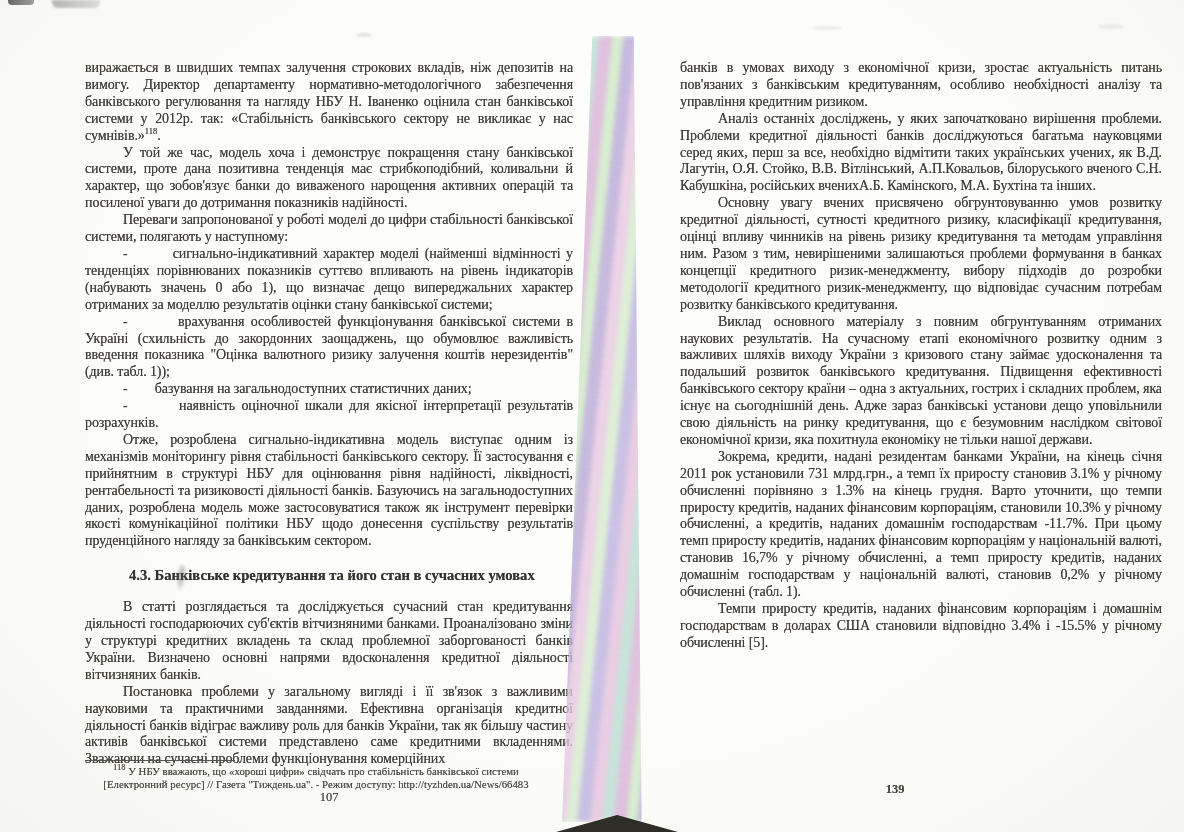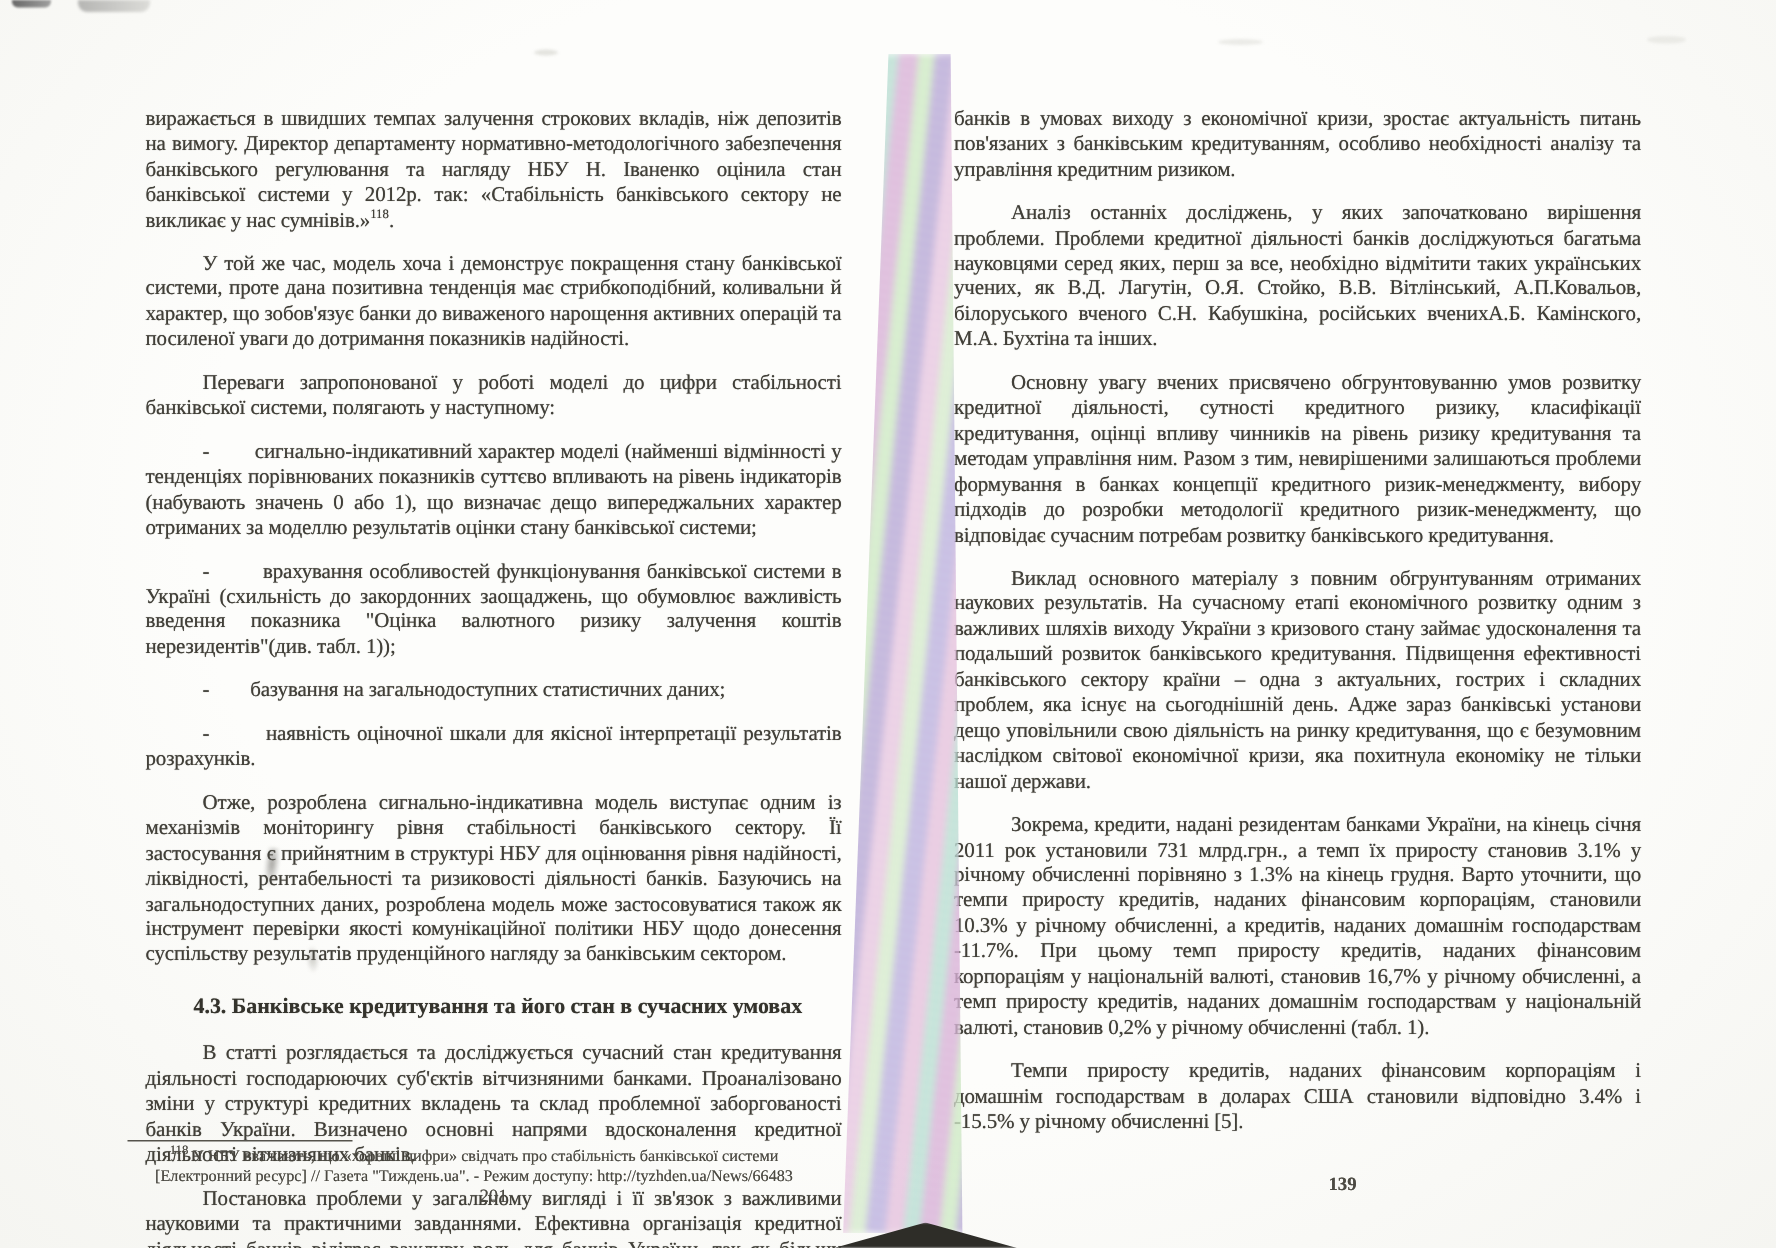--- a/index.html
+++ b/index.html
@@ -5,22 +5,22 @@
   html,body{margin:0;padding:0;}
   body{
     width:1184px;height:832px;position:relative;overflow:hidden;
     background:radial-gradient(ellipse at 50% 42%, #fdfdfb 55%, #f5f5f1 100%);
     font-family:"Liberation Serif","DejaVu Serif",serif;
   }
   .page{position:absolute;top:60px;color:#413f38;font-size:14px;line-height:16.9px;
         text-align:justify;letter-spacing:-0.1px;
         text-shadow:0 0 0.5px rgba(64,62,55,.8);}
   .page-left{left:85px;width:488px;}
-  .page-right{left:624px;width:482px;}
-  .page p{margin:12px;text-indent:38px;}
+  .page-right{left:680px;width:482px;}
+  .page p{margin:0;text-indent:38px;}
   .page p.cont{text-indent:0;}
   .page p.bullet{text-indent:38px;}
   h3.sec{margin:17px 0 15px 0;font-size:14.6px;font-weight:bold;color:#34332c;
          text-indent:44px;text-align:left;letter-spacing:0;}
   sup{font-size:8.5px;line-height:0;letter-spacing:0;}
   .footnote-block{position:absolute;left:85px;top:760px;width:462px;
         font-size:10.8px;line-height:13.2px;color:#4c4a43;text-align:center;
         text-shadow:0 0 0.4px rgba(70,68,60,.7);}
   .footnote-rule{width:150px;border-top:1.4px solid #55534c;margin-bottom:4px;}
   .pageno{position:absolute;font-size:12.5px;color:#4c4a43;text-align:center;
@@ -76,21 +76,21 @@
   <h3 class="sec">4.3. Банківське кредитування та його стан в сучасних умовах</h3>
   <p>В статті розглядається та досліджується сучасний стан кредитування діяльності господарюючих суб'єктів вітчизняними банками. Проаналізовано зміни у структурі кредитних вкладень та склад проблемної заборгованості банків України. Визначено основні напрями вдосконалення кредитної діяльності вітчизняних банків.</p>
   <p>Постановка проблеми у загальному вигляді і її зв'язок з важливими науковими та практичними завданнями. Ефективна організація кредитної діяльності банків відіграє важливу роль для банків України, так як більшу частину активів банківської системи представлено саме кредитними вкладеннями. Зважаючи на сучасні проблеми функціонування комерційних</p>
 </div>
 
 <div class="footnote-block">
   <div class="footnote-rule"></div>
   <p style="margin:0;"><sup>118</sup><span> У НБУ вважають, що «хороші цифри» свідчать про стабільність банківської системи [Електронний ресурс] // Газета "Тиждень.ua". - Режим доступу: http://tyzhden.ua/News/66483</span></p>
 </div>
 
-<div class="pageno pageno-left">201</div>
+<div class="pageno pageno-left">107</div>
 
 <div class="page page-right">
   <p class="cont">банків в умовах виходу з економічної кризи, зростає актуальність питань пов'язаних з банківським кредитуванням, особливо необхідності аналізу та управління кредитним ризиком.</p>
   <p>Аналіз останніх досліджень, у яких започатковано вирішення проблеми. Проблеми кредитної діяльності банків досліджуються багатьма науковцями серед яких, перш за все, необхідно відмітити таких українських учених, як В.Д. Лагутін, О.Я. Стойко, В.В. Вітлінський, А.П.Ковальов, білоруського вченого С.Н. Кабушкіна, російських вченихА.Б. Камінского, М.А. Бухтіна та інших.</p>
   <p>Основну увагу вчених присвячено обгрунтовуванню умов розвитку кредитної діяльності, сутності кредитного ризику, класифікації кредитування, оцінці впливу чинників на рівень ризику кредитування та методам управління ним. Разом з тим, невирішеними залишаються проблеми формування в банках концепції кредитного ризик-менеджменту, вибору підходів до розробки методології кредитного ризик-менеджменту, що відповідає сучасним потребам розвитку банківського кредитування.</p>
   <p>Виклад основного матеріалу з повним обгрунтуванням отриманих наукових результатів. На сучасному етапі економічного розвитку одним з важливих шляхів виходу України з кризового стану займає удосконалення та подальший розвиток банківського кредитування. Підвищення ефективності банківського сектору країни – одна з актуальних, гострих і складних проблем, яка існує на сьогоднішній день. Адже зараз банківські установи дещо уповільнили свою діяльність на ринку кредитування, що є безумовним наслідком світової економічної кризи, яка похитнула економіку не тільки нашої держави.</p>
   <p>Зокрема, кредити, надані резидентам банками України, на кінець січня 2011 рок установили 731 млрд.грн., а темп їх приросту становив 3.1% у річному обчисленні порівняно з 1.3% на кінець грудня. Варто уточнити, що темпи приросту кредитів, наданих фінансовим корпораціям, становили 10.3% у річному обчисленні, а кредитів, наданих домашнім господарствам -11.7%. При цьому темп приросту кредитів, наданих фінансовим корпораціям у національній валюті, становив 16,7% у річному обчисленні, а темп приросту кредитів, наданих домашнім господарствам у національній валюті, становив 0,2% у річному обчисленні (табл. 1).</p>
   <p>Темпи приросту кредитів, наданих фінансовим корпораціям і домашнім господарствам в доларах США становили відповідно 3.4% і -15.5% у річному обчисленні [5].</p>
 </div>
 

